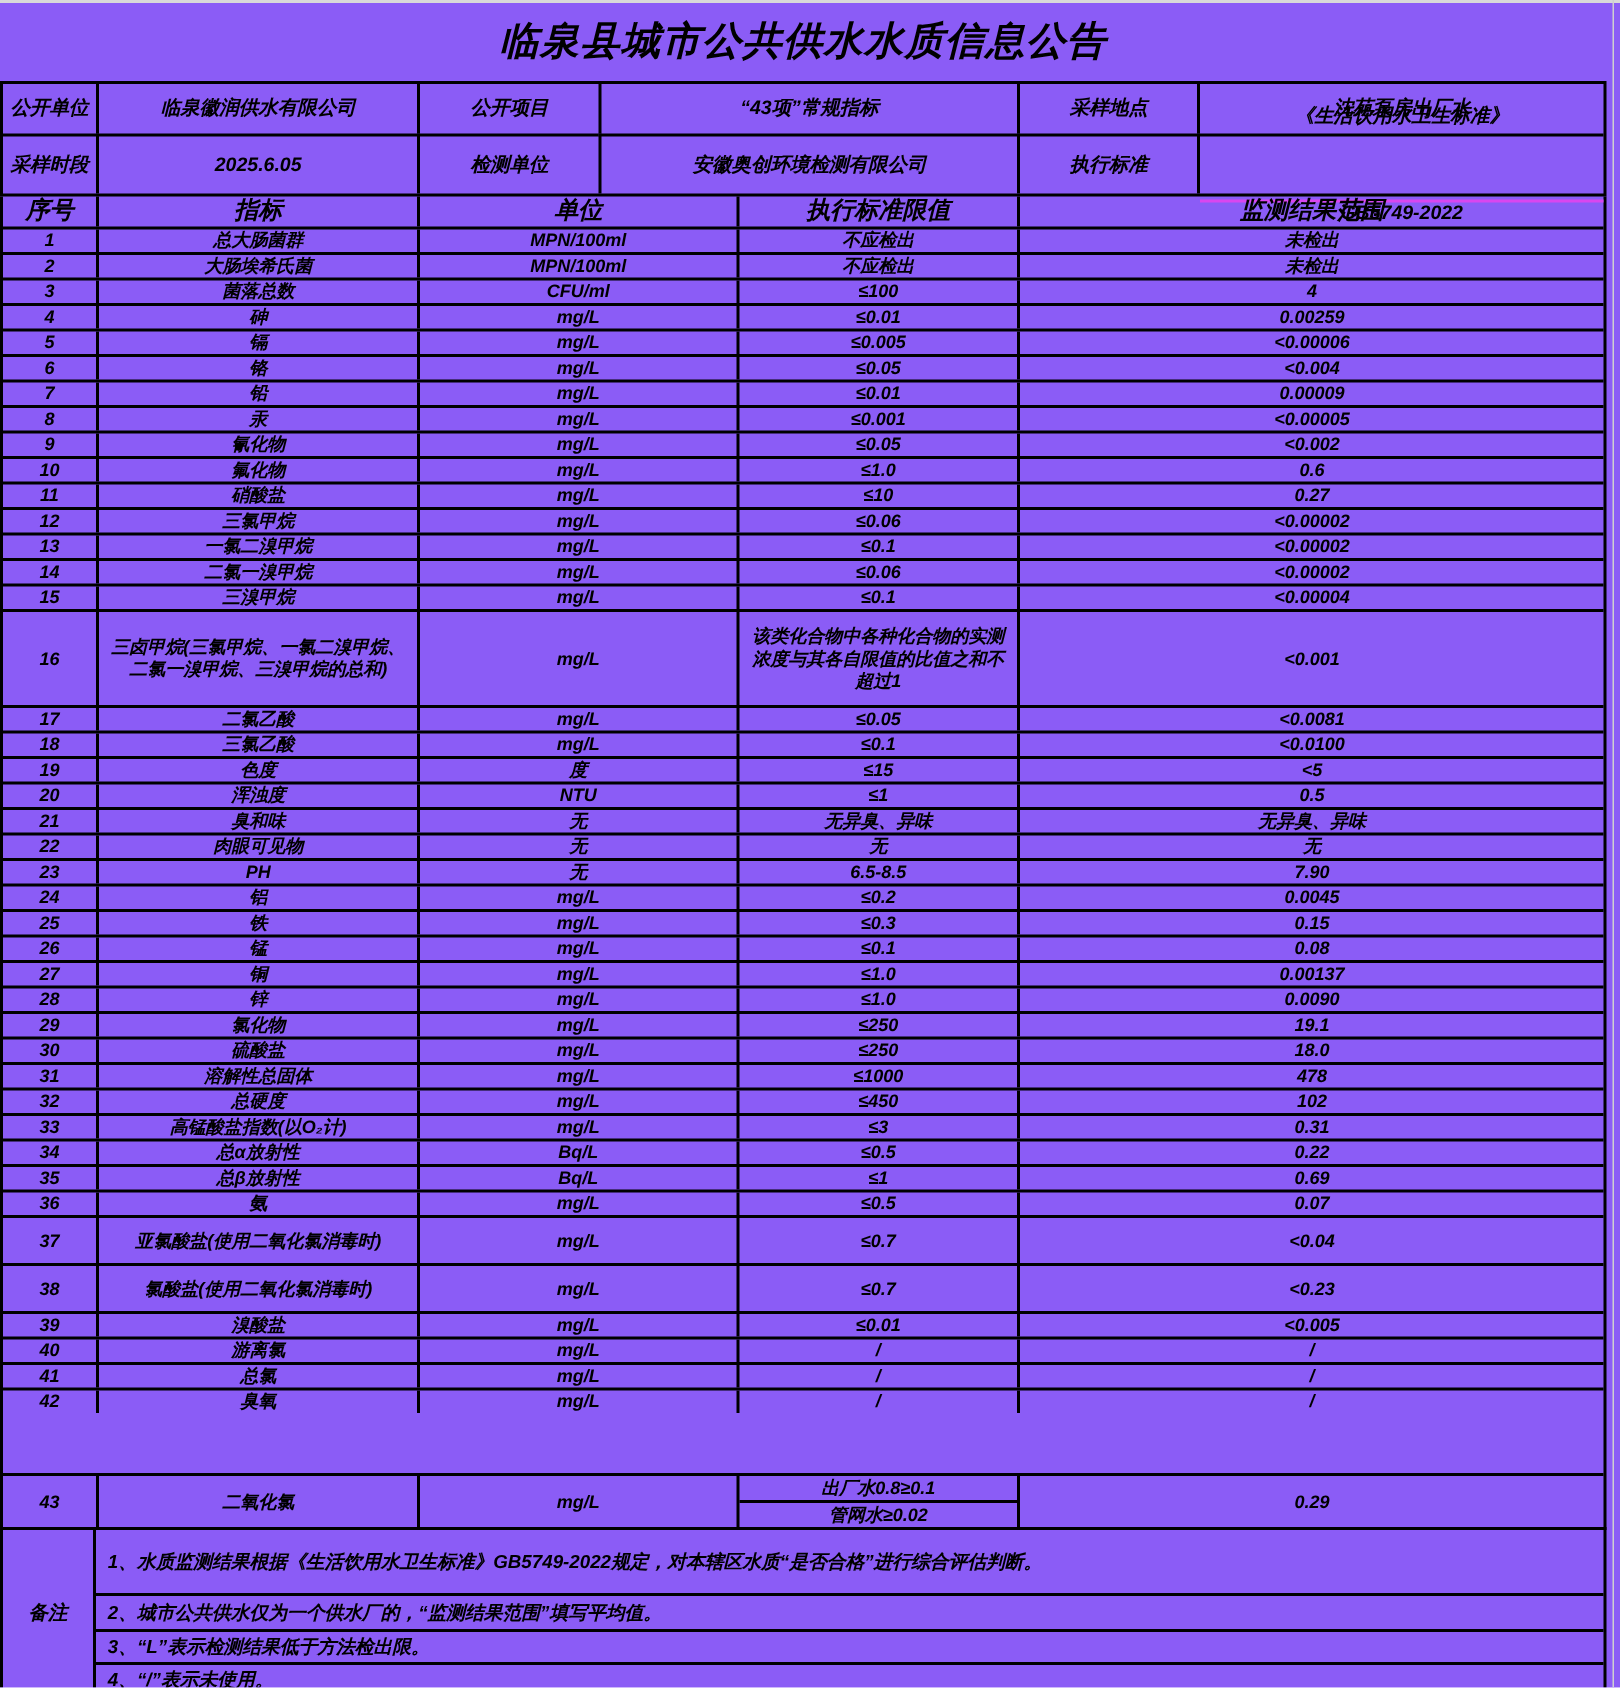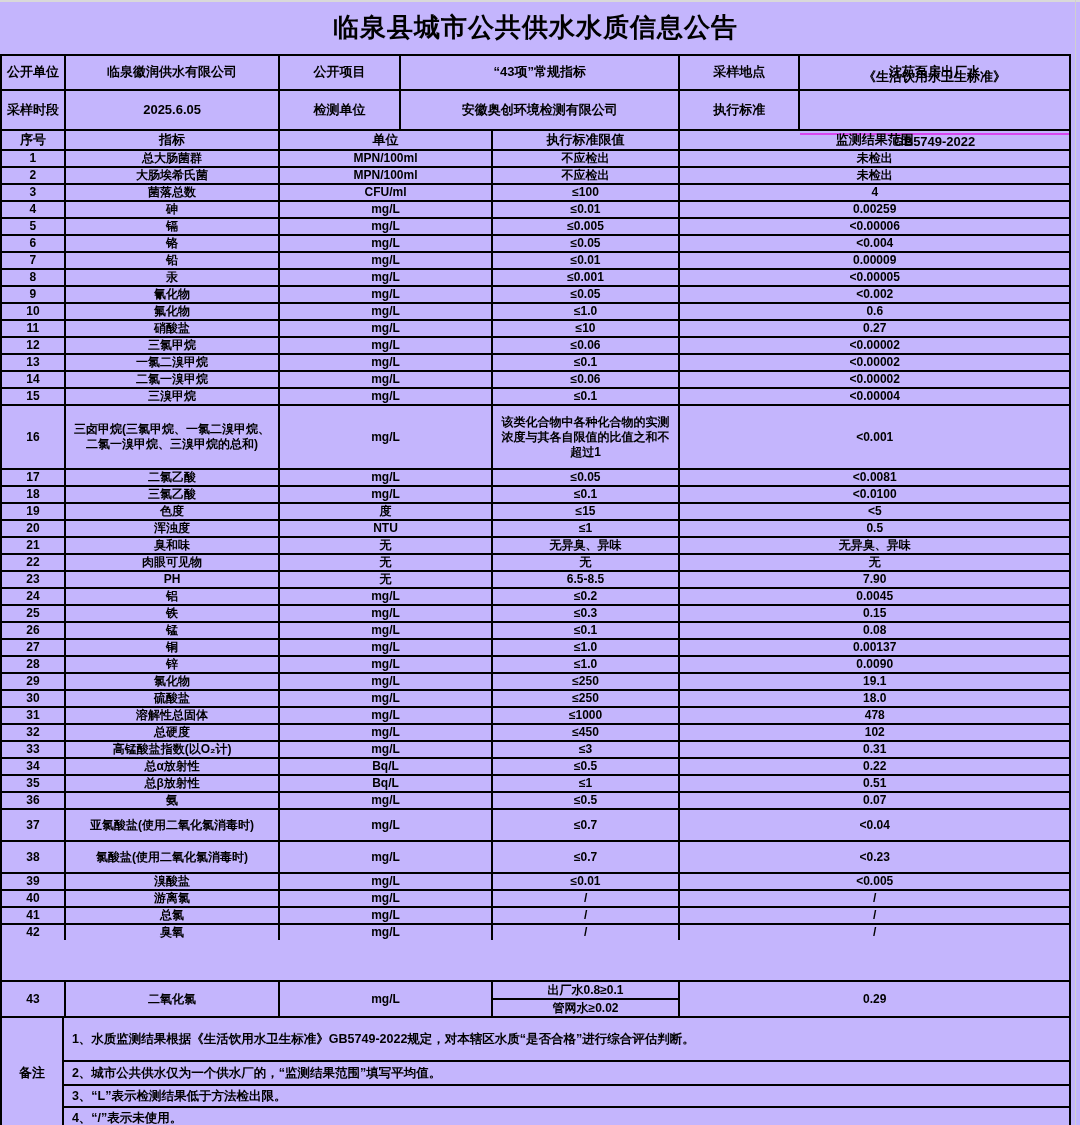--- a/index.html
+++ b/index.html
@@ -1,25 +1,26 @@
 <!DOCTYPE html>
 <html><head>
 <meta charset="utf-8">
 <style>
   * { box-sizing: border-box; margin: 0; padding: 0; }
   html, body { background: #ffffff; }
   .page {
     position: relative;
     width: 1080px;
     height: 1125px;
-    background: #c4b5fd;
+    background: #8b5cf6;
     color: #000000;
     font-family: "Liberation Sans", sans-serif;
     font-weight: 700;
     overflow: hidden;
+    font-style: italic;
   }
   
   .page::before {
     content: ""; position: absolute; left: 0; right: 0; top: 0; height: 2px;
     background: #d9d9d9;
   }
   .page::after {
     content: ""; position: absolute; top: 0; bottom: 0; right: 4px; width: 1px;
     background: #cfcfcf;
   }
@@ -71,21 +72,21 @@
     border-top: none;
     font-size: 12px;
   }
   .trow {
     display: grid;
     grid-template-columns: 5.8% 20.1% 19.9% 17.6% auto;
     min-height: 17px;
     border-top: 2px solid #000;
     align-items: stretch;
   }
-  .trow.thead { border-top: none; min-height: 18px; font-size: 13px; }
+  .trow.thead { border-top: none; min-height: 18px; font-size: 16px; }
   .tc {
     display: flex; align-items: center; justify-content: center;
     text-align: center;
     border-left: 2px solid #000;
     padding: 0 3px;
     line-height: 1.25;
   }
   .tc:first-child { border-left: none; }
   .tc.split { flex-direction: column; align-items: stretch; padding: 0; }
   .tc.split > div { flex: 1; display: flex; align-items: center; justify-content: center; }
@@ -390,21 +391,21 @@
           <div class="tc c-ind">总α放射性</div>
           <div class="tc c-unit">Bq/L</div>
           <div class="tc c-limit">≤0.5</div>
           <div class="tc c-res">0.22</div>
         </div>
         <div class="trow">
           <div class="tc c-no">35</div>
           <div class="tc c-ind">总β放射性</div>
           <div class="tc c-unit">Bq/L</div>
           <div class="tc c-limit">≤1</div>
-          <div class="tc c-res">0.51</div>
+          <div class="tc c-res">0.69</div>
         </div>
         <div class="trow">
           <div class="tc c-no">36</div>
           <div class="tc c-ind">氨</div>
           <div class="tc c-unit">mg/L</div>
           <div class="tc c-limit">≤0.5</div>
           <div class="tc c-res">0.07</div>
         </div>
         <div class="trow" style="min-height: 32px;">
           <div class="tc c-no">37</div>

